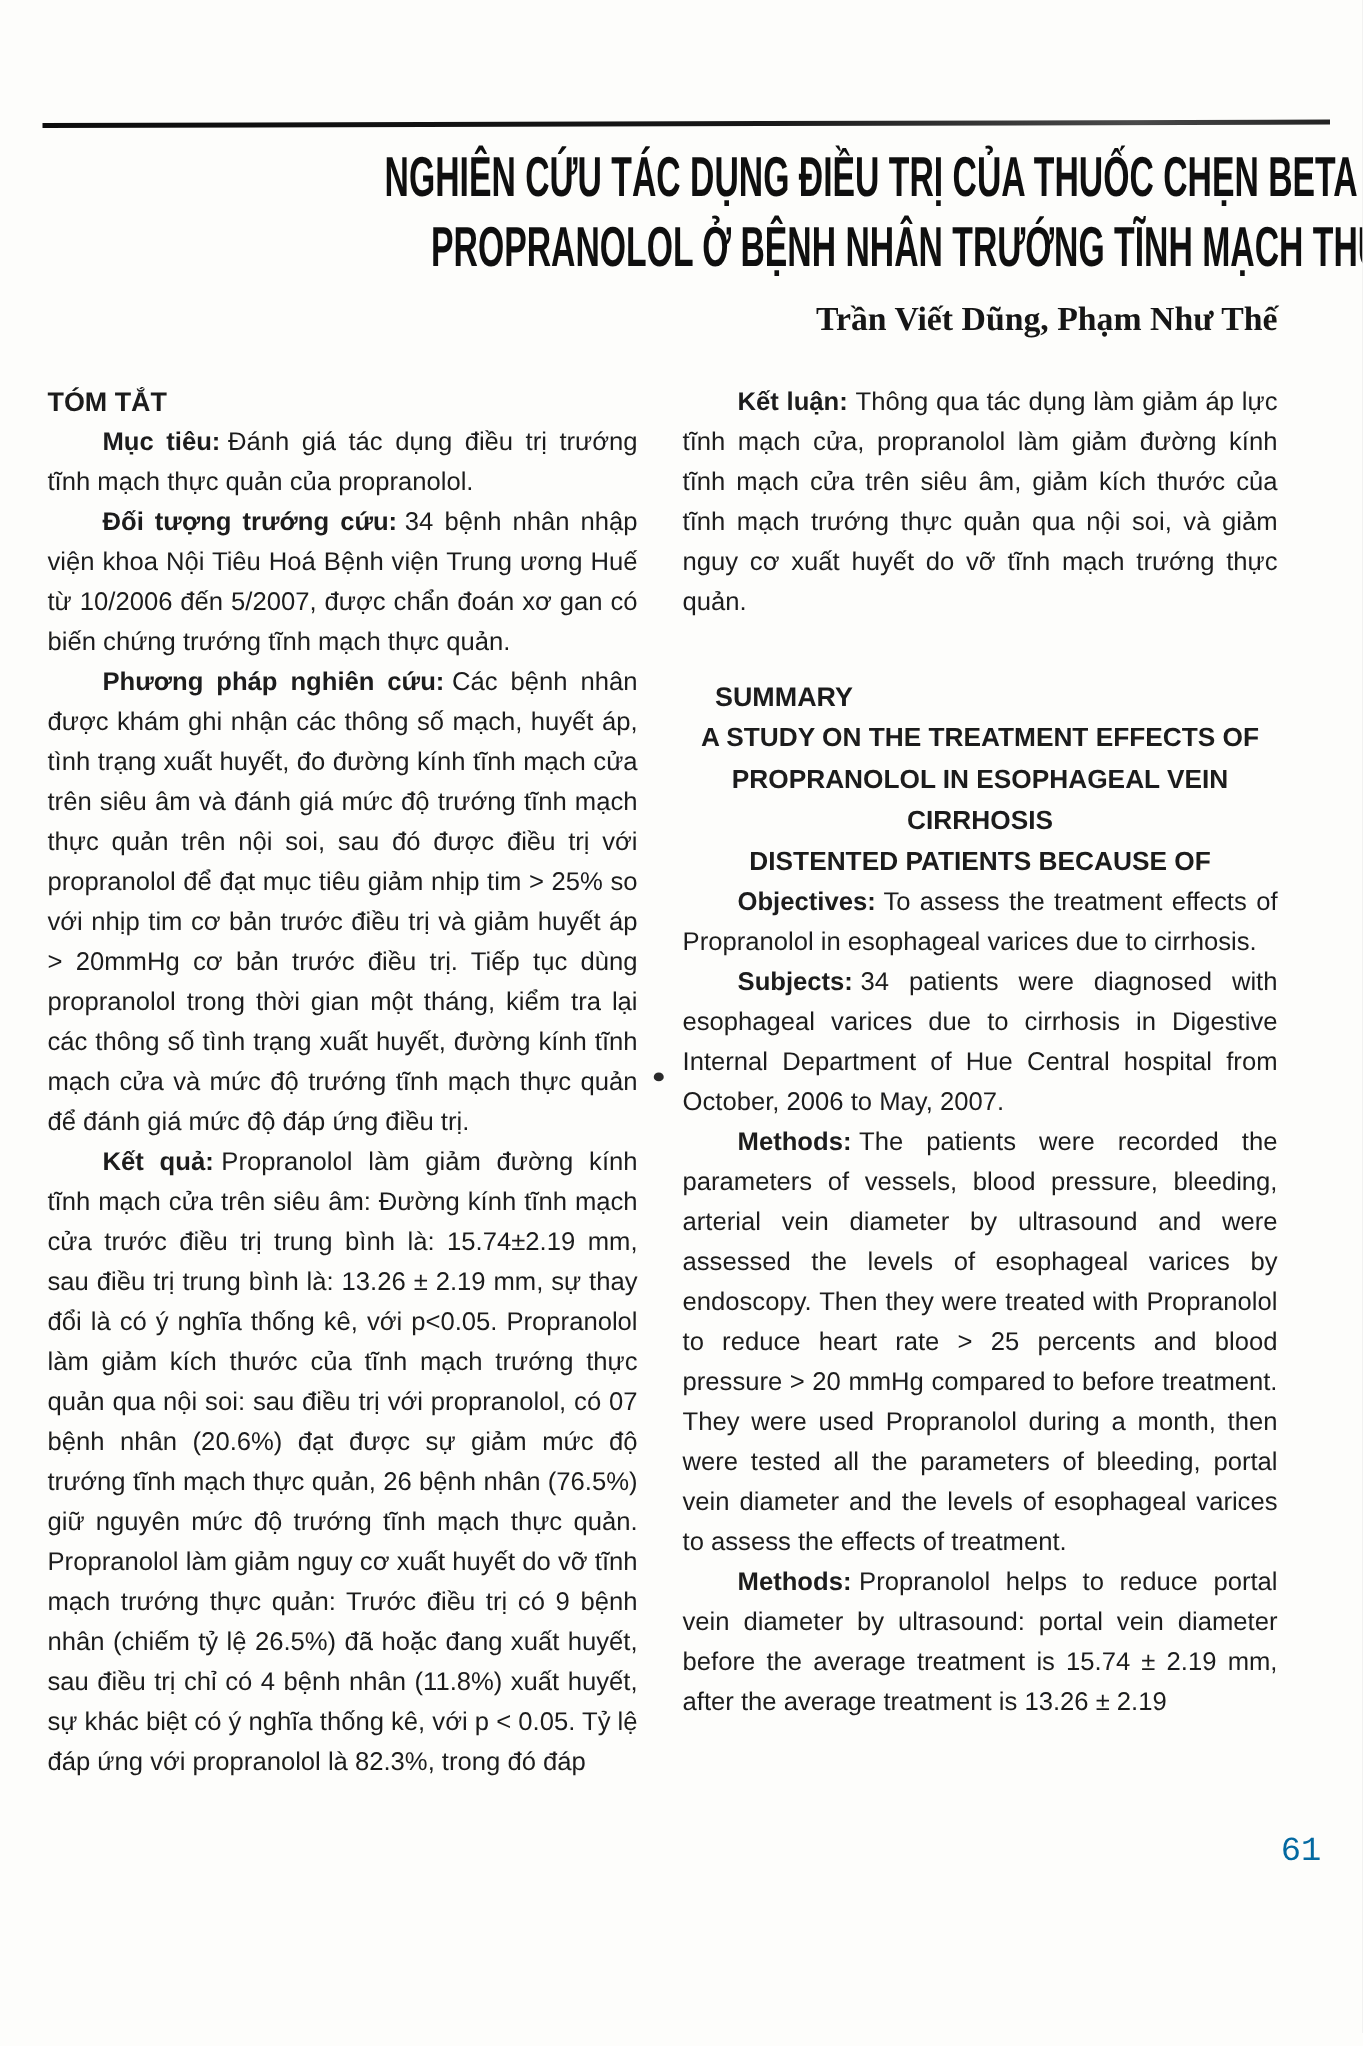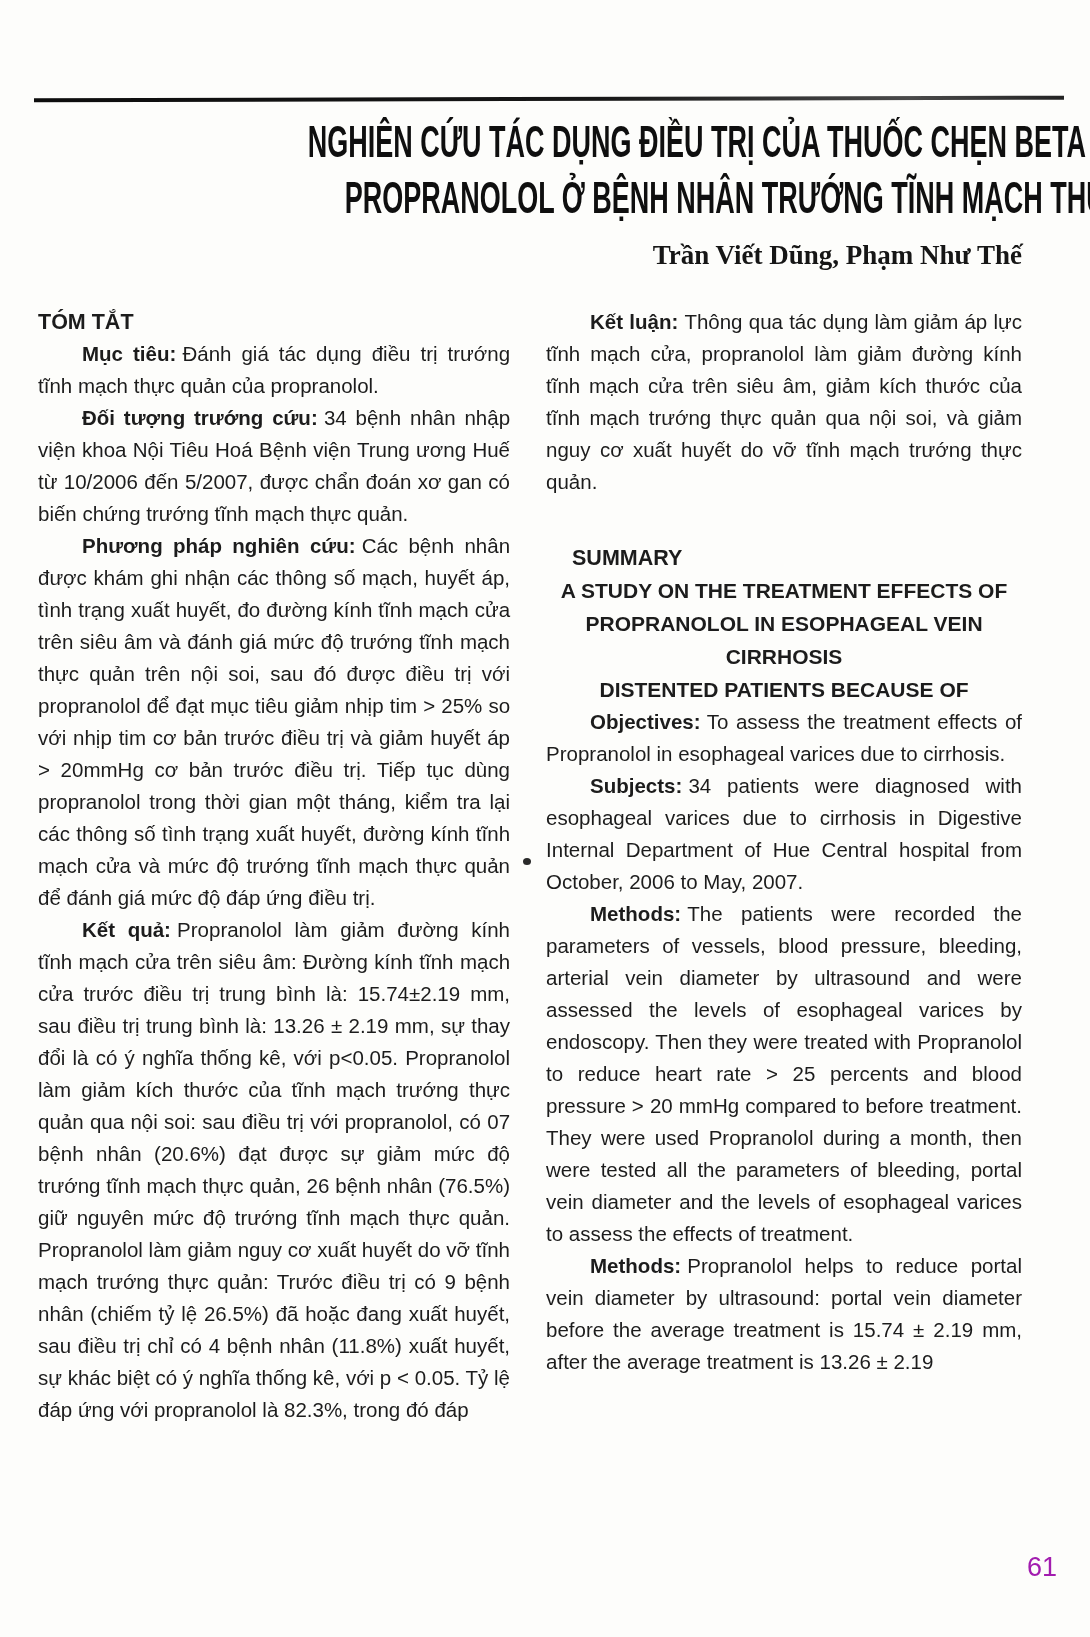--- a/index.html
+++ b/index.html
@@ -37,22 +37,22 @@
   .para.noindent{text-indent:0;}
   .plabel{font-weight:700;margin-right:.3em;}
   .summary-heading{margin-top:44px;margin-left:26px;}
   .en-title{font-weight:700;text-align:center;font-size:21px;}
   .etl{line-height:33px;}
   .dot{
     position:absolute;left:523px;top:858px;width:8px;height:7px;
     border-radius:50%;background:#2a2a2a;
   }
   .pageno{
-    position:absolute;top:1552px;right:33px;font-size:27px;color:#a21caf;
-    font-family:Liberation Sans, sans-serif;
+    position:absolute;top:1467px;right:33px;font-size:27px;color:#0369a1;
+    font-family:Liberation Mono, monospace;
   }
 </style>
 </head>
 <body>
 
 <div class="page">
 
   <div class="jrule"></div>
 
   <div class="title">

